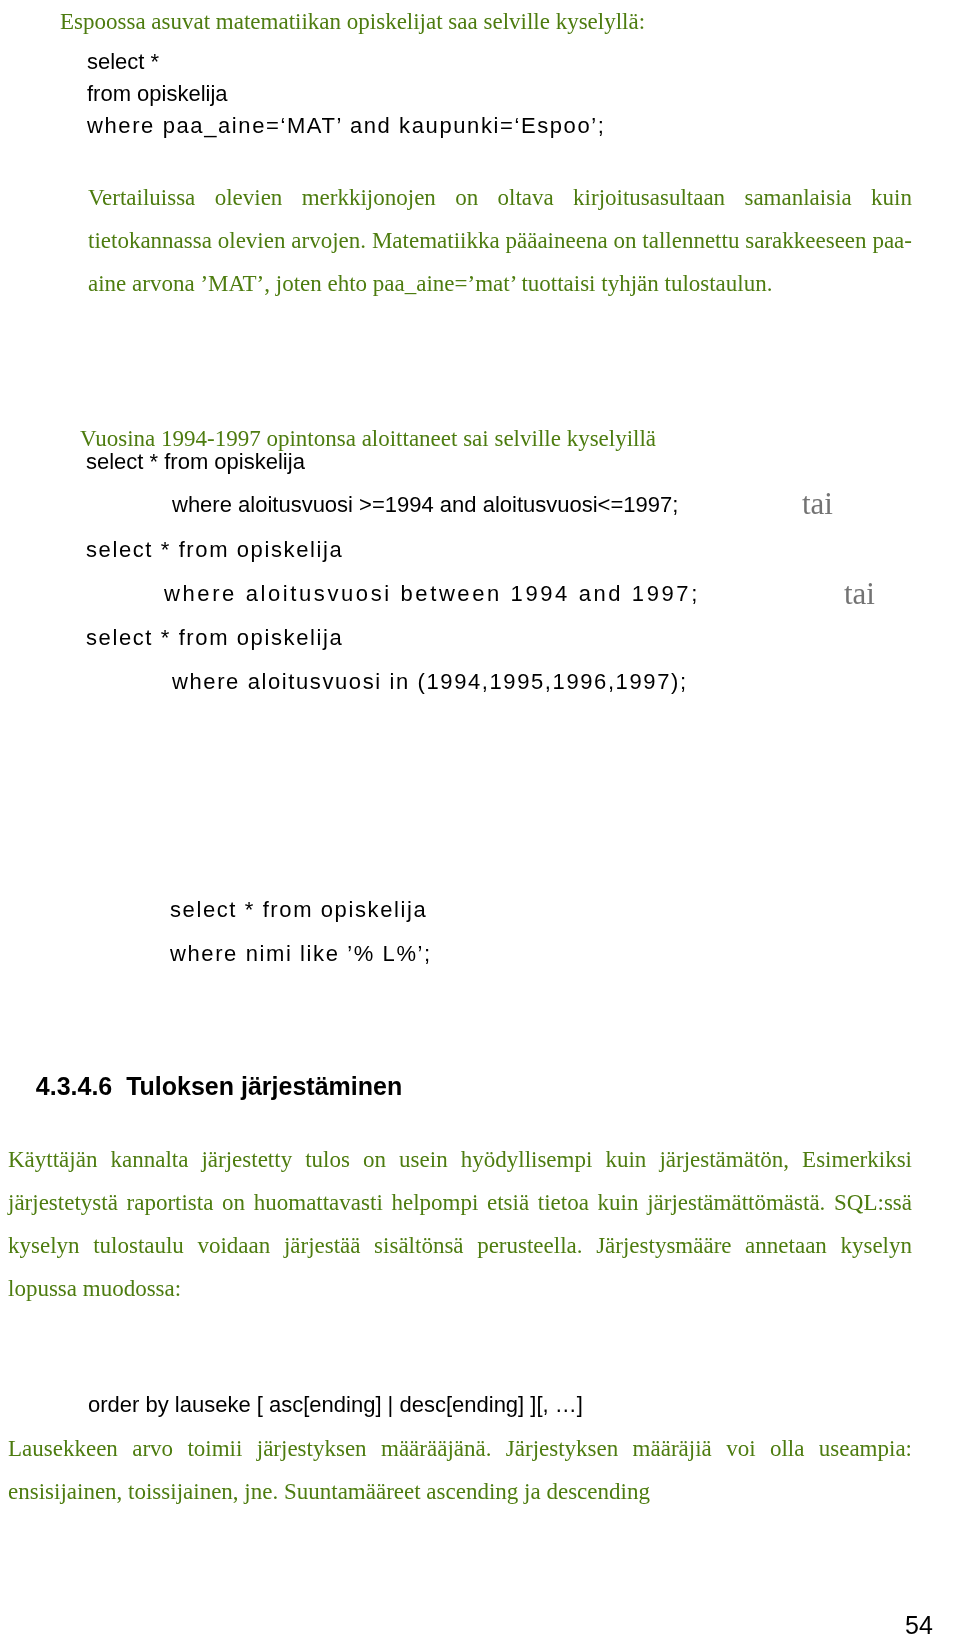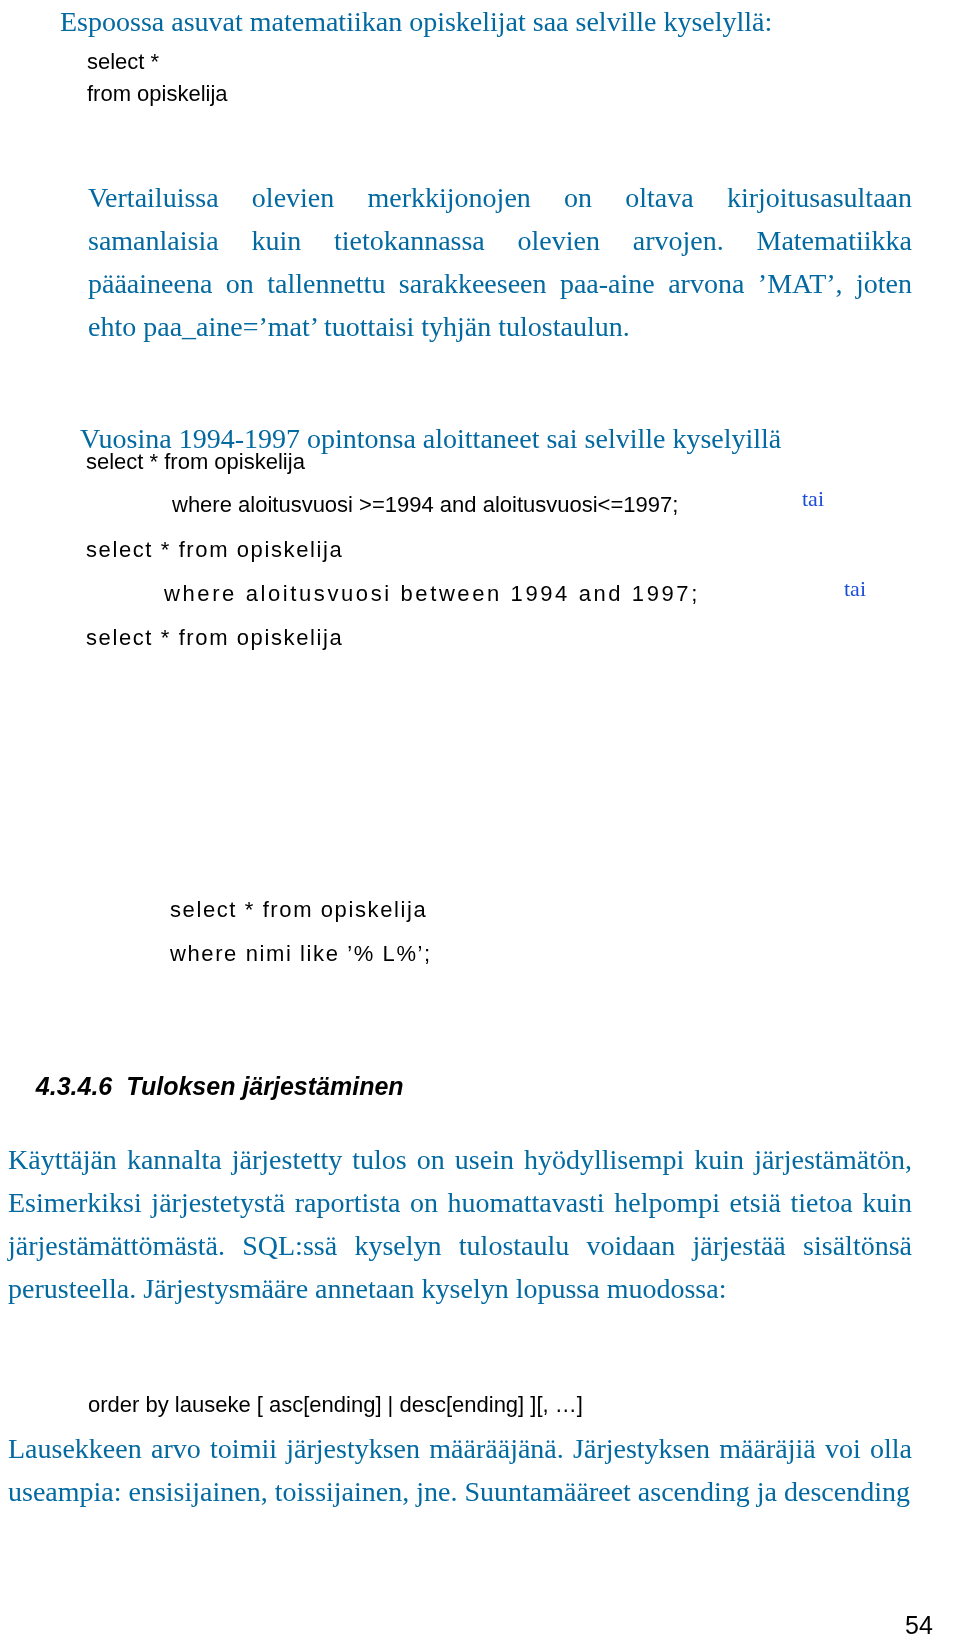--- a/index.html
+++ b/index.html
@@ -14,23 +14,23 @@
     background: #ffffff;
     overflow: hidden;
     font-family: "Liberation Serif", "DejaVu Serif", serif;
     color: #000000;
   }
 
   
   .body-text {
     position: absolute;
     font-family: "Liberation Serif", "DejaVu Serif", serif;
-    font-size: 28px;
+    font-size: 23px;
     line-height: 43px;
-    color: #0369a1;
+    color: #4d7c0f;
     text-align: justify;
     -webkit-font-smoothing: none;
   }
   .body-text.nojust { text-align: left; }
 
   
   .code {
     position: absolute;
     font-family: Liberation Sans, sans-serif;
     font-size: 22px;
@@ -38,30 +38,29 @@
     color: #000000;
     white-space: pre;
   }
   .code.wide   { letter-spacing: 1.6px; }
   .code.wider  { letter-spacing: 2.6px; }
 
   
   .tai {
     position: absolute;
     font-family: "Liberation Serif", "DejaVu Serif", serif;
-    font-size: 22px;
-    color: #1d4ed8;
+    font-size: 31px;
+    color: #737373;
     white-space: pre;
   }
 
   
   .section-heading {
     position: absolute;
     font-family: "Liberation Sans", "DejaVu Sans", sans-serif;
-    font-style: italic;
     font-weight: bold;
     font-size: 25px;
     color: #000000;
     white-space: pre;
   }
 
   
   .page-number {
     position: absolute;
     font-family: "Liberation Sans", "DejaVu Sans", sans-serif;
@@ -71,34 +70,36 @@
 </style>
 </head>
 <body>
 
 <div class="page">
 
   <div class="body-text nojust" style="left:60px; top:0px; width:880px;">Espoossa asuvat matematiikan opiskelijat saa selville kyselyllä:</div>
 
   <div class="code" style="left:87px; top:42px;">select *</div>
   <div class="code" style="left:87px; top:74px;">from opiskelija</div>
+  <div class="code wide" style="left:87px; top:106px;">where paa_aine=‘MAT’ and kaupunki=‘Espoo’;</div>
 
   <div class="body-text" style="left:88px; top:176px; width:824px;">Vertailuissa olevien merkkijonojen on oltava kirjoitusasultaan samanlaisia kuin tietokannassa olevien arvojen. Matematiikka pääaineena on tallennettu sarakkeeseen paa-aine arvona ’MAT’, joten ehto paa_aine=’mat’ tuottaisi tyhjän tulostaulun.</div>
 
   <div class="body-text nojust" style="left:80px; top:398px; width:860px;margin-top:19px;">Vuosina 1994-1997 opintonsa aloittaneet sai selville kyselyillä</div>
 
   <div class="code" style="left:86px; top:442px;">select * from opiskelija</div>
   <div class="code" style="left:172px; top:485px;">where aloitusvuosi &gt;=1994 and aloitusvuosi&lt;=1997;</div>
   <div class="tai" style="left:802px; top:486px;">tai</div>
 
   <div class="code wide" style="left:86px; top:530px;">select * from opiskelija</div>
   <div class="code wider" style="left:164px; top:574px;">where aloitusvuosi between 1994 and 1997;</div>
   <div class="tai" style="left:844px; top:576px;">tai</div>
 
   <div class="code wide" style="left:86px; top:618px;">select * from opiskelija</div>
+  <div class="code wide" style="left:172px; top:662px;">where aloitusvuosi in (1994,1995,1996,1997);</div>
 
 
   <div class="code wide" style="left:170px; top:890px;">select * from opiskelija</div>
   <div class="code wide" style="left:170px; top:934px;">where nimi like ’% L%’;</div>
 
   <div class="section-heading" style="left:8px; top:1043px;">
     <span>4.3.4.6</span><span>&nbsp; </span><span>Tuloksen järjestäminen</span>
   </div>
 
   <div class="body-text" style="left:8px; top:1138px; width:904px;">Käyttäjän kannalta järjestetty tulos on usein hyödyllisempi kuin järjestämätön, Esimerkiksi järjestetystä raportista on huomattavasti helpompi etsiä tietoa kuin järjestämättömästä.  SQL:ssä kyselyn tulostaulu voidaan järjestää sisältönsä perusteella. Järjestysmääre annetaan kyselyn lopussa muodossa:</div>

